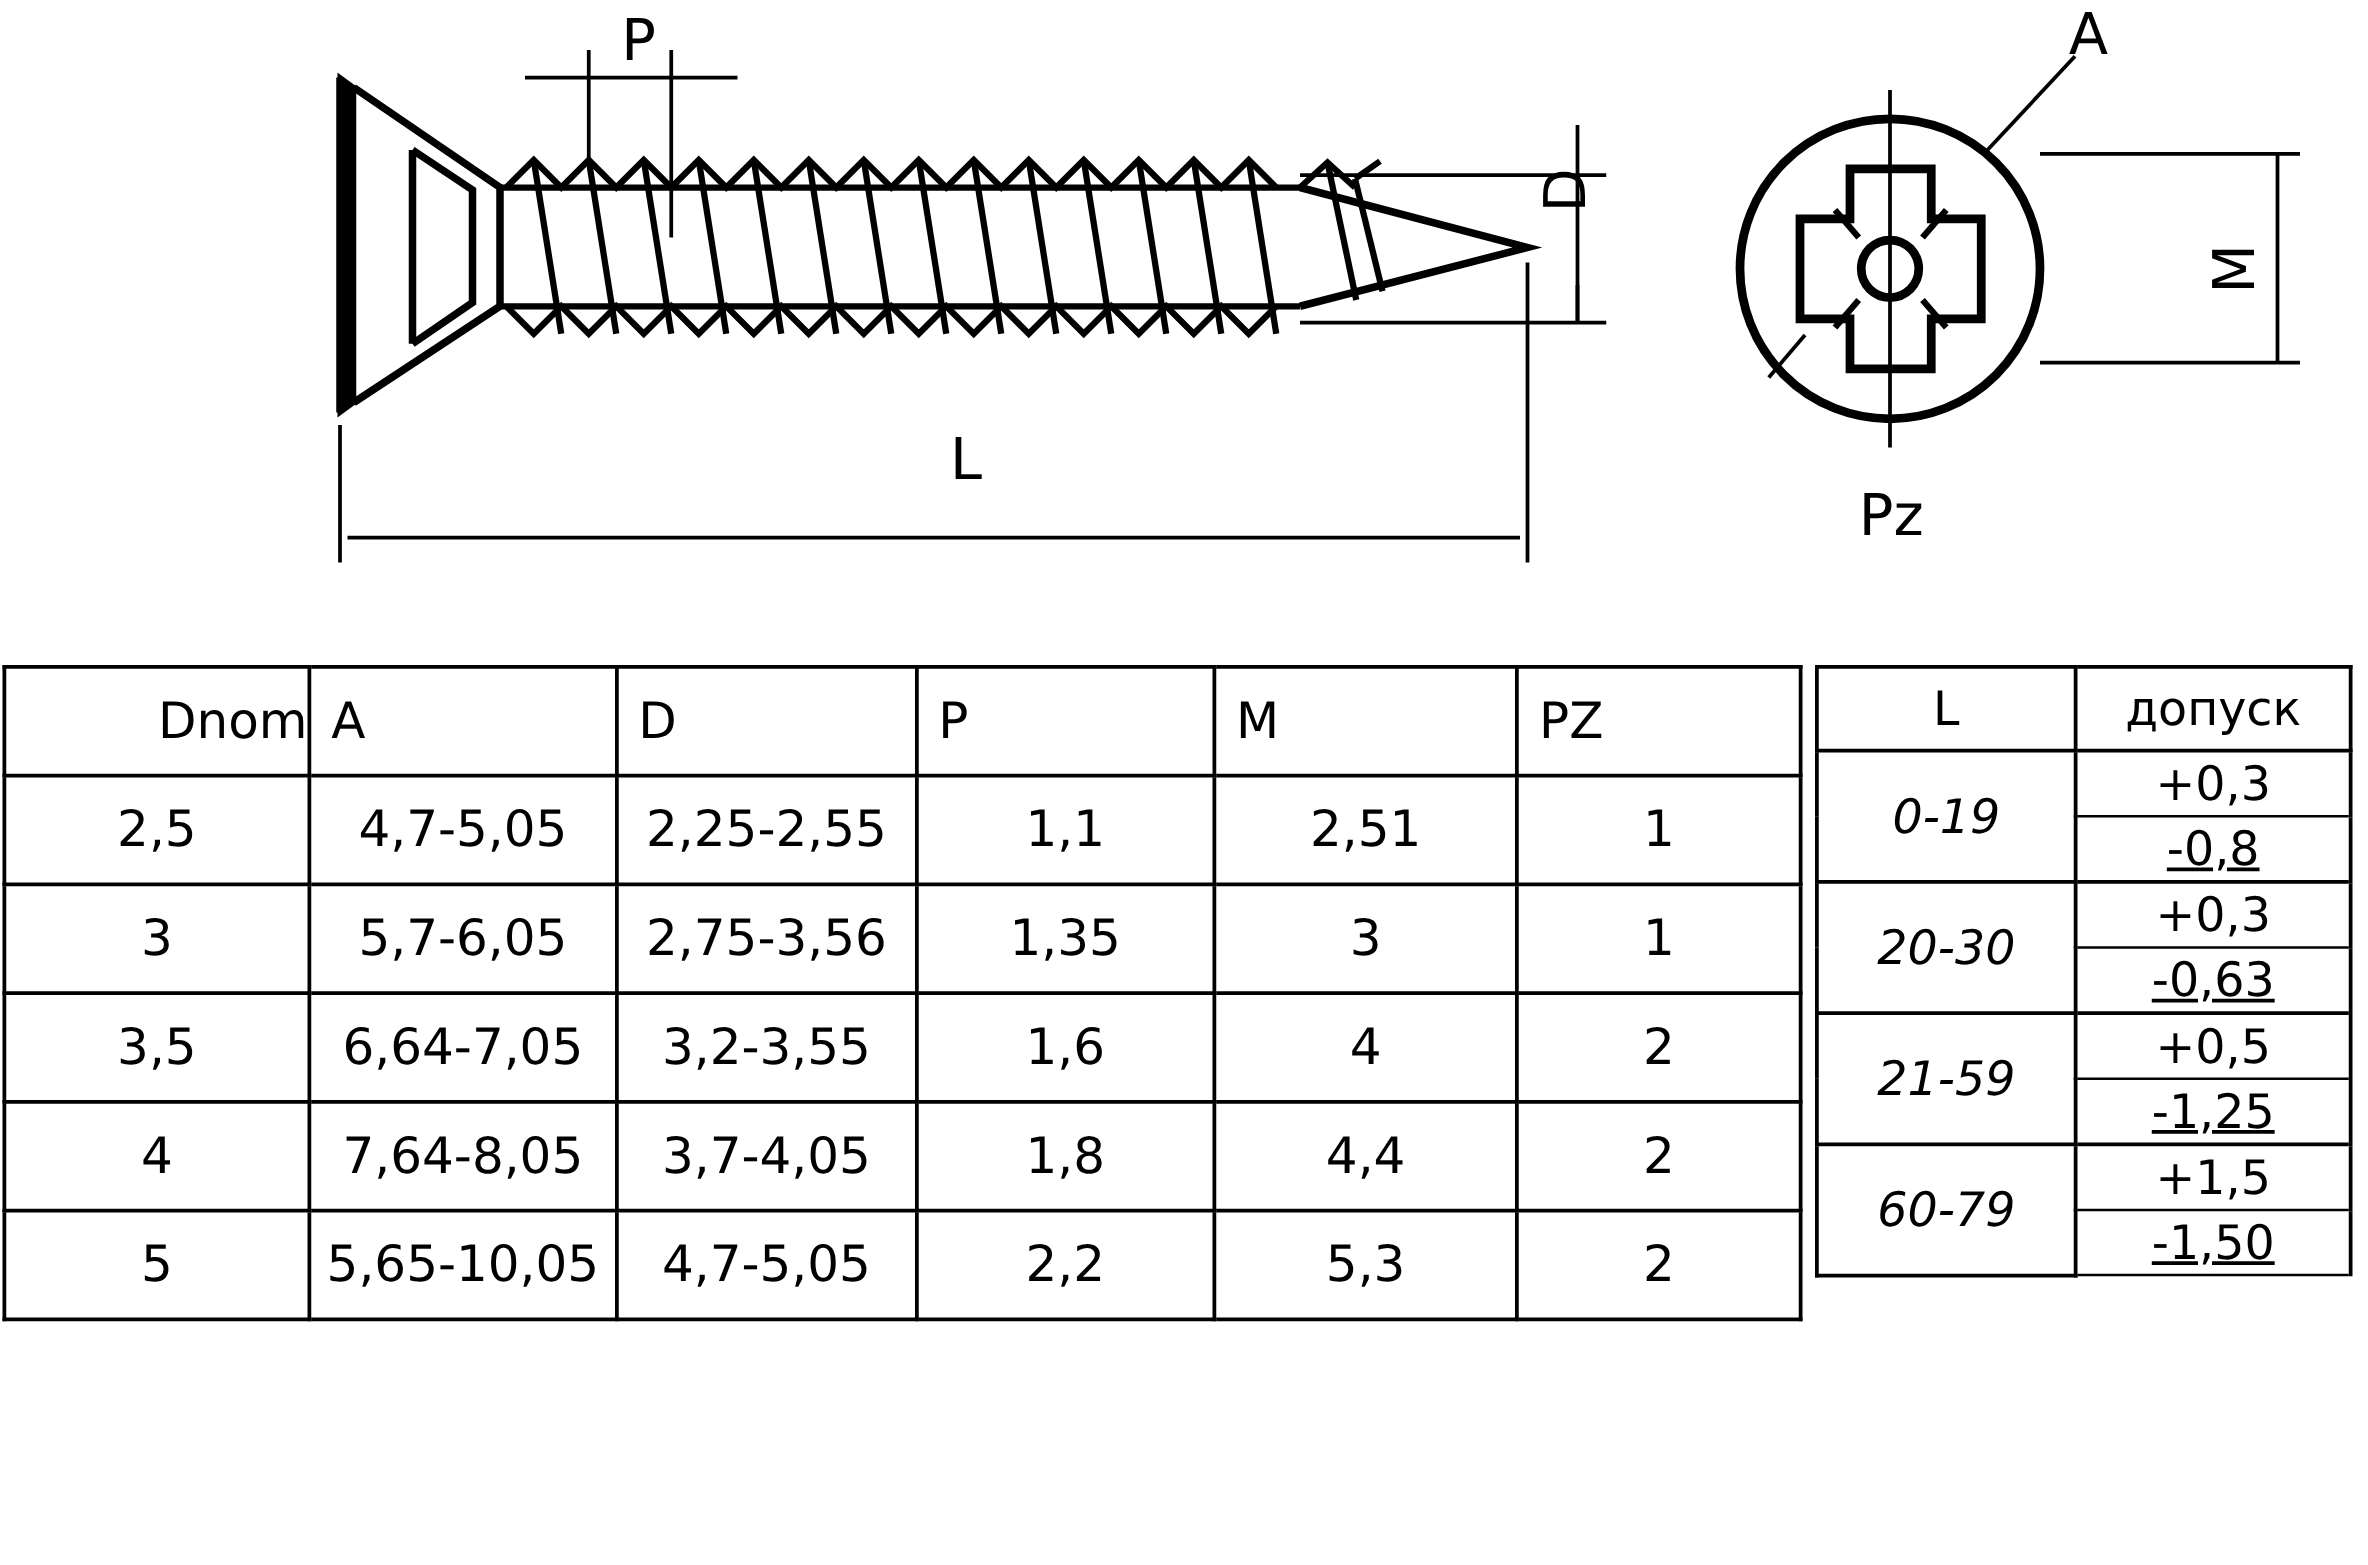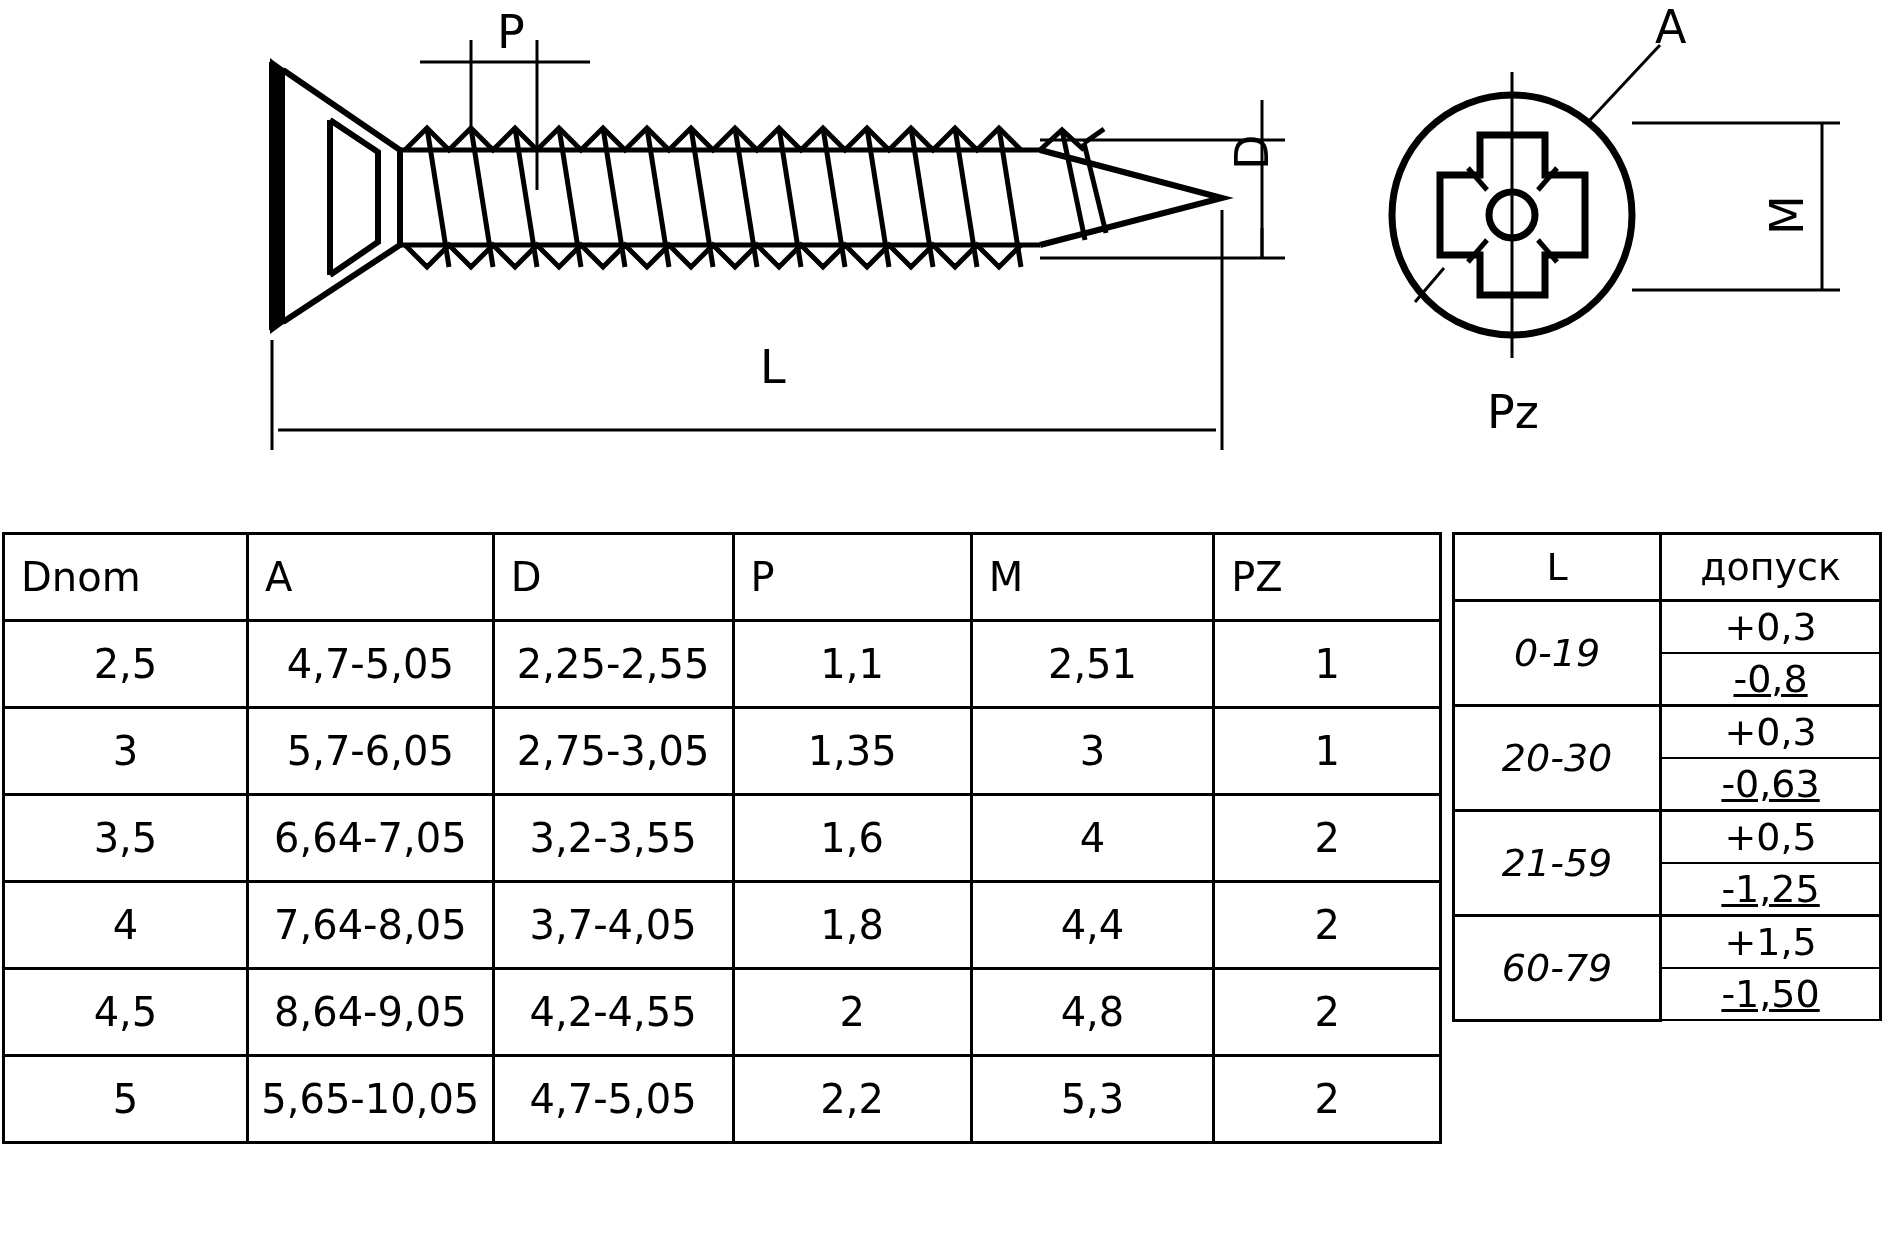--- a/index.html
+++ b/index.html
@@ -146,41 +146,41 @@
     <div class="dimlabel" style="left:760px;top:340px;">L</div>
     <div class="dimlabel" style="left:1225px;top:170px;transform:rotate(-90deg);transform-origin:left top;">D</div>
     <div class="dimlabel" style="left:1655px;top:0px;">A</div>
     <div class="dimlabel" style="left:1760px;top:235px;transform:rotate(-90deg);transform-origin:left top;">M</div>
     <div class="dimlabel" style="left:1487px;top:385px;">Pz</div>
   </div>
 
   <table class="main-table">
     <thead>
       <tr>
-        <th style="width:240px;">Dnom</th>
+        <th style="width:240px;text-align:right;">Dnom</th>
         <th style="width:245px;">A</th>
         <th style="width:240px;">D</th>
         <th style="width:240px;">P</th>
         <th style="width:245px;">M</th>
         <th style="width:230px;">PZ</th>
       </tr>
     </thead>
     <tbody>
       <tr>
         <td>2,5</td>
         <td>4,7-5,05</td>
         <td>2,25-2,55</td>
         <td>1,1</td>
         <td>2,51</td>
         <td>1</td>
       </tr>
       <tr>
         <td>3</td>
         <td>5,7-6,05</td>
-        <td>2,75-3,05</td>
+        <td>2,75-3,56</td>
         <td>1,35</td>
         <td>3</td>
         <td>1</td>
       </tr>
       <tr>
         <td>3,5</td>
         <td>6,64-7,05</td>
         <td>3,2-3,55</td>
         <td>1,6</td>
         <td>4</td>
@@ -188,28 +188,20 @@
       </tr>
       <tr>
         <td>4</td>
         <td>7,64-8,05</td>
         <td>3,7-4,05</td>
         <td>1,8</td>
         <td>4,4</td>
         <td>2</td>
       </tr>
       <tr>
-        <td>4,5</td>
-        <td>8,64-9,05</td>
-        <td>4,2-4,55</td>
-        <td>2</td>
-        <td>4,8</td>
-        <td>2</td>
-      </tr>
-      <tr>
         <td>5</td>
         <td>5,65-10,05</td>
         <td>4,7-5,05</td>
         <td>2,2</td>
         <td>5,3</td>
         <td>2</td>
       </tr>
     </tbody>
   </table>
 

